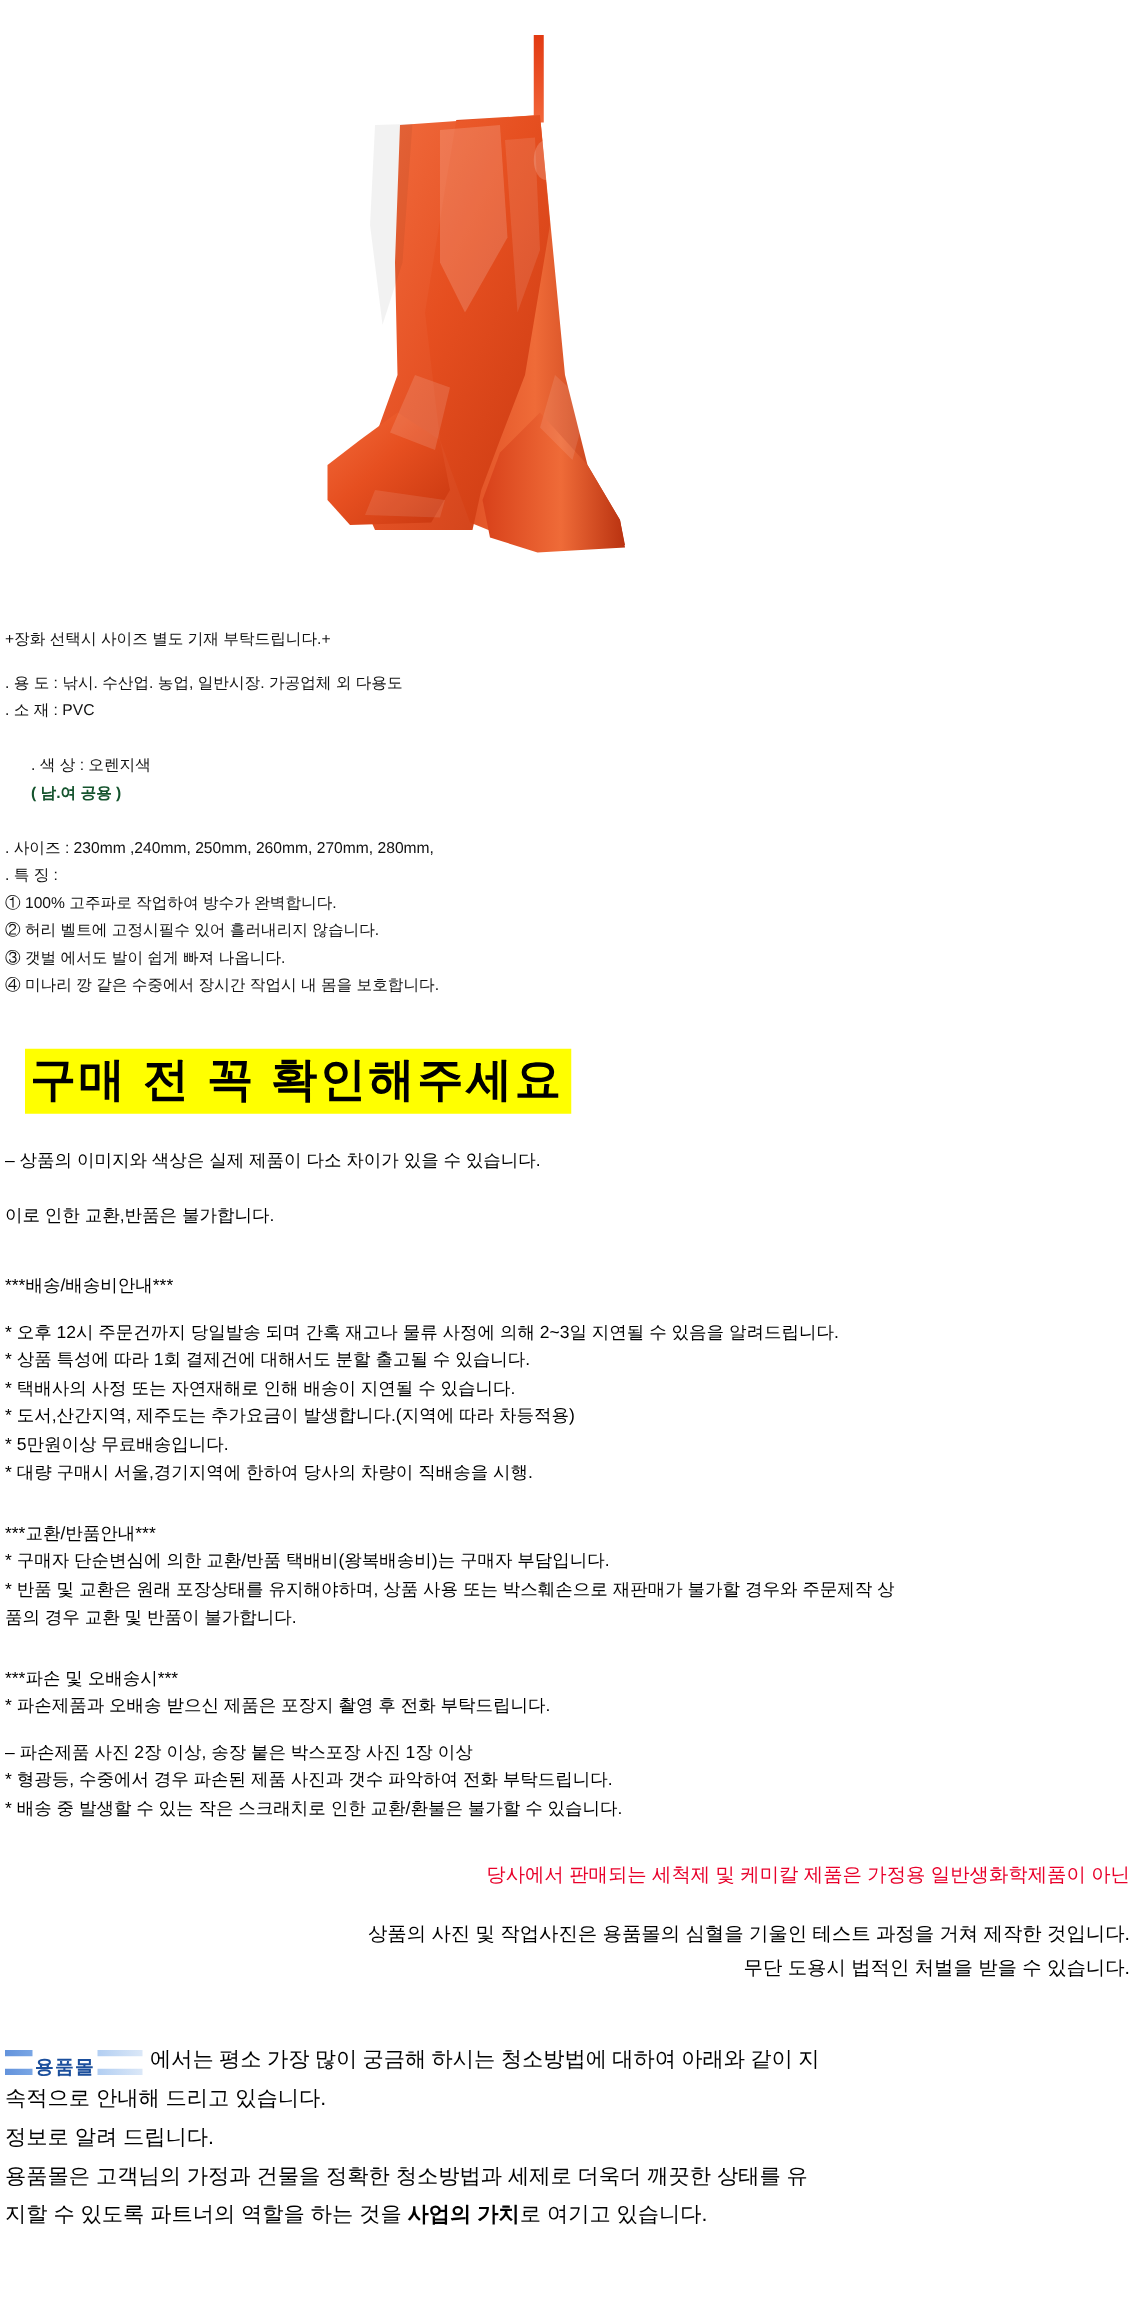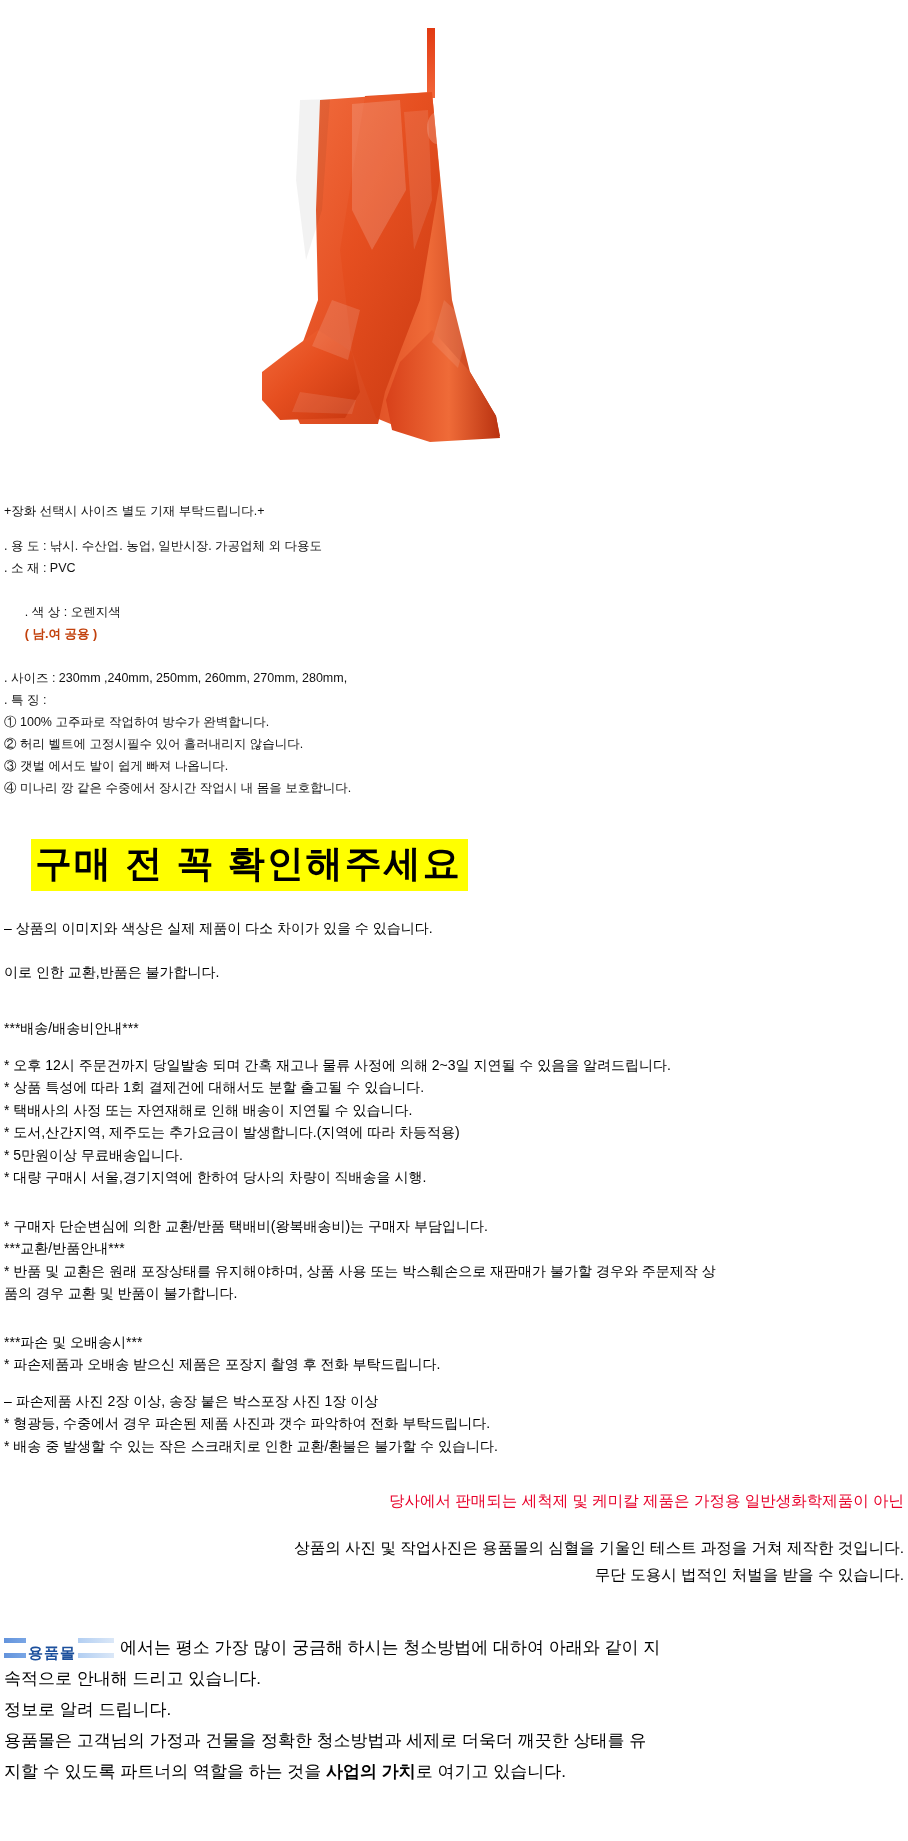--- a/index.html
+++ b/index.html
@@ -38,29 +38,28 @@
     line-height: 22px;
     color: #111;
   }
   .spec .line {
     white-space: pre-wrap;
   }
   .spec .gap {
     height: 13px;
   }
   .red-bold {
-    color: #c2410c;
+    color: #14532d;
     font-weight: bold;
   }
 
   
   .notice-heading-wrap {
     margin-top: 40px;
-    padding-left: 4px;
-    margin-left: 27px;
+    padding-left: 20px;
   }
   .notice-heading {
     display: inline-block;
     background: #ffff00;
     font-size: 37px;
     font-weight: bold;
     letter-spacing: 2px;
     line-height: 46px;
     padding: 2px 6px 4px 4px;
     color: #000;
@@ -98,23 +97,24 @@
 
   
   .brand-block {
     padding: 0 4px;
     margin-top: 44px;
     font-size: 17px;
     line-height: 31px;
   }
   .brand-line1 {
     display: flex;
-    align-items: center;
+    align-items: flex-end;
     gap: 6px;
     flex-wrap: wrap;
+    font-family: Liberation Serif, serif;
   }
   .brand-logo {
     display: inline-block;
     width: 110px;
     height: 26px;
     position: relative;
     vertical-align: middle;
     flex: 0 0 auto;
   }
   .brand-logo .stripe {
@@ -222,22 +222,22 @@
     <div class="spacer-14"></div>
     <p class="p14">*  오후  12시 주문건까지 당일발송 되며  간혹 재고나 물류 사정에 의해 2~3일 지연될 수 있음을 알려드립니다.</p>
     <p class="p14">* 상품 특성에 따라 1회 결제건에 대해서도 분할 출고될 수 있습니다.</p>
     <p class="p14">* 택배사의 사정  또는  자연재해로 인해 배송이 지연될 수 있습니다.</p>
     <p class="p14">* 도서,산간지역,  제주도는  추가요금이 발생합니다.(지역에 따라 차등적용)</p>
     <p class="p14">* 5만원이상  무료배송입니다.</p>
     <p class="p14">* 대량 구매시 서울,경기지역에 한하여 당사의 차량이 직배송을 시행.</p>
 
     <div class="spacer-26"></div>
 
+    <p class="p14">***교환/반품안내***</p>
     <p class="p14">* 구매자 단순변심에 의한 교환/반품 택배비(왕복배송비)는 구매자 부담입니다.</p>
-    <p class="p14">***교환/반품안내***</p>
     <p class="p14">* 반품 및 교환은 원래 포장상태를 유지해야하며, 상품 사용  또는 박스훼손으로 재판매가 불가할 경우와 주문제작 상</p>
     <p class="p14">품의 경우 교환 및 반품이 불가합니다.</p>
 
     <div class="spacer-26"></div>
 
     <p class="p14">***파손 및 오배송시***</p>
     <p class="p14">* 파손제품과 오배송 받으신 제품은 포장지 촬영 후 전화 부탁드립니다.</p>
     <div class="spacer-14"></div>
     <p class="p14">– 파손제품 사진 2장 이상, 송장 붙은 박스포장 사진 1장 이상</p>
     <p class="p14">* 형광등, 수중에서 경우 파손된 제품 사진과 갯수 파악하여 전화 부탁드립니다.</p>

